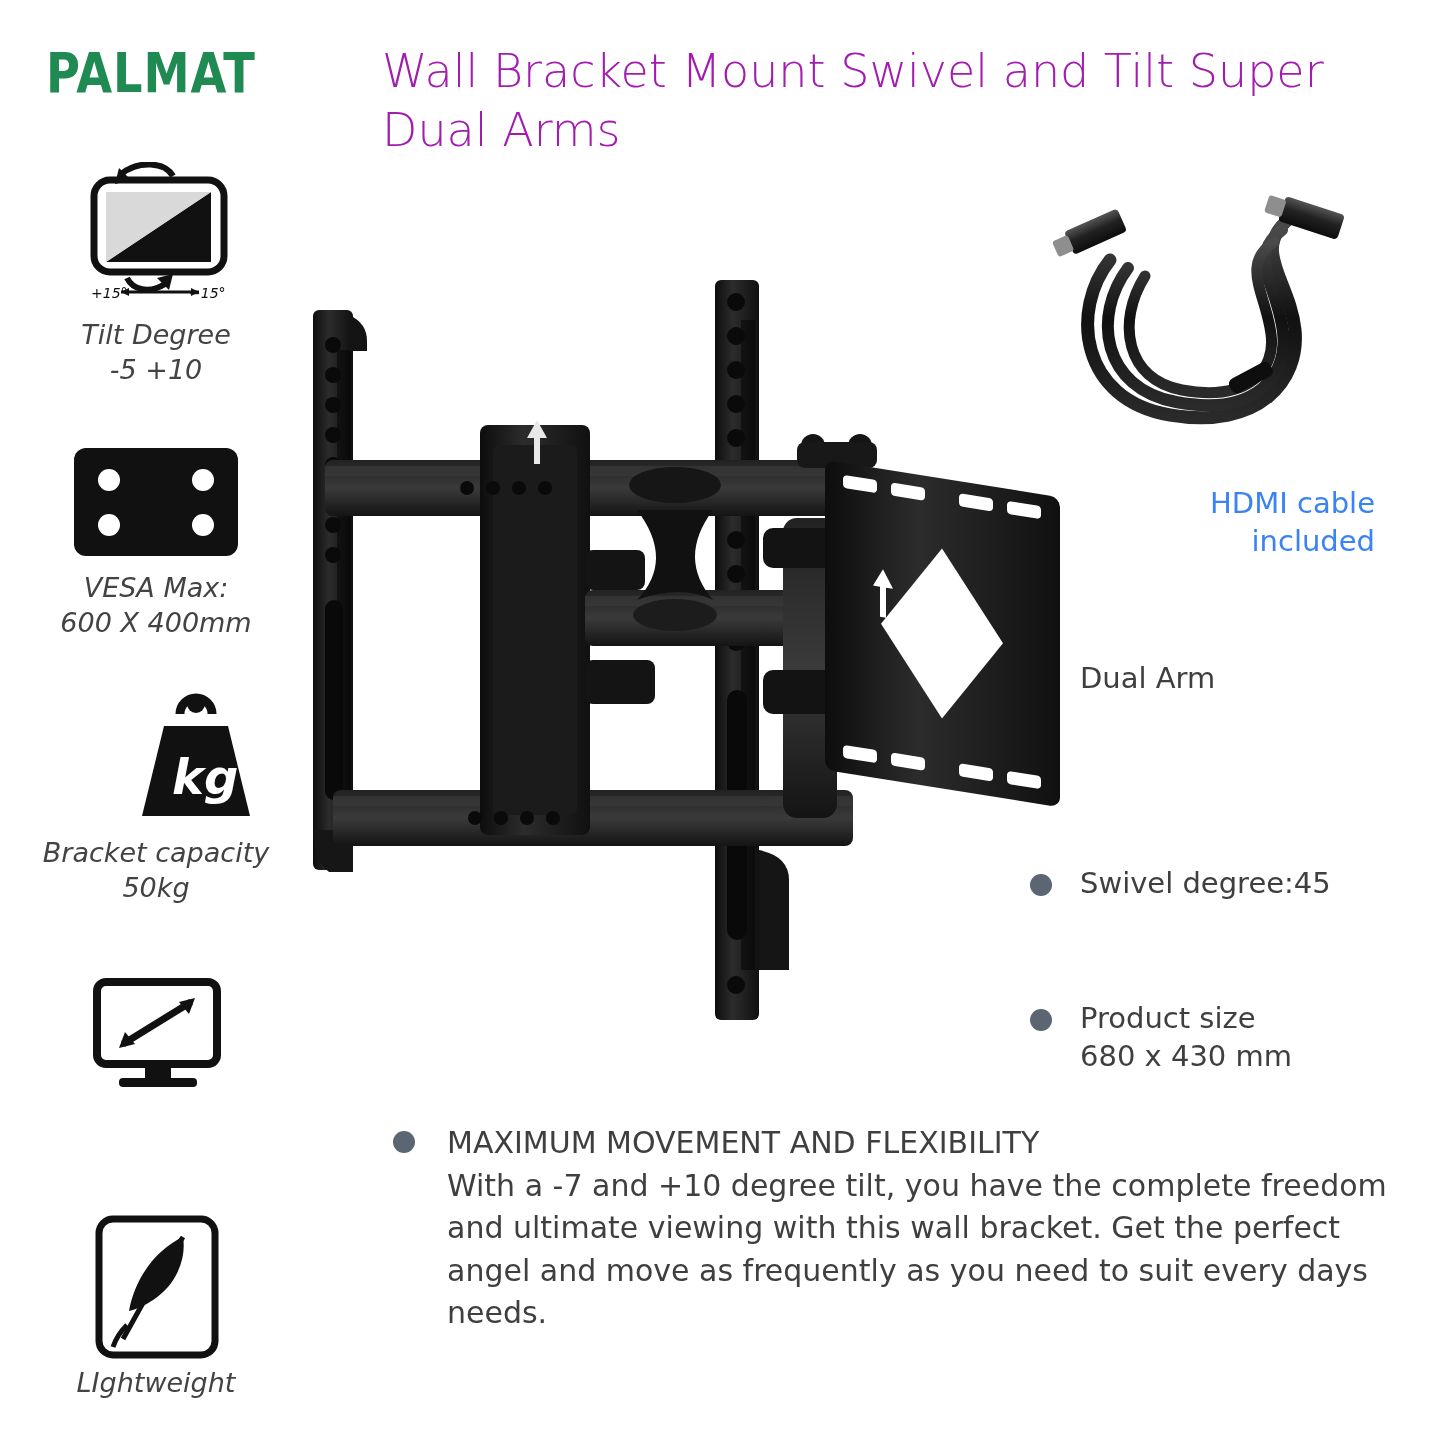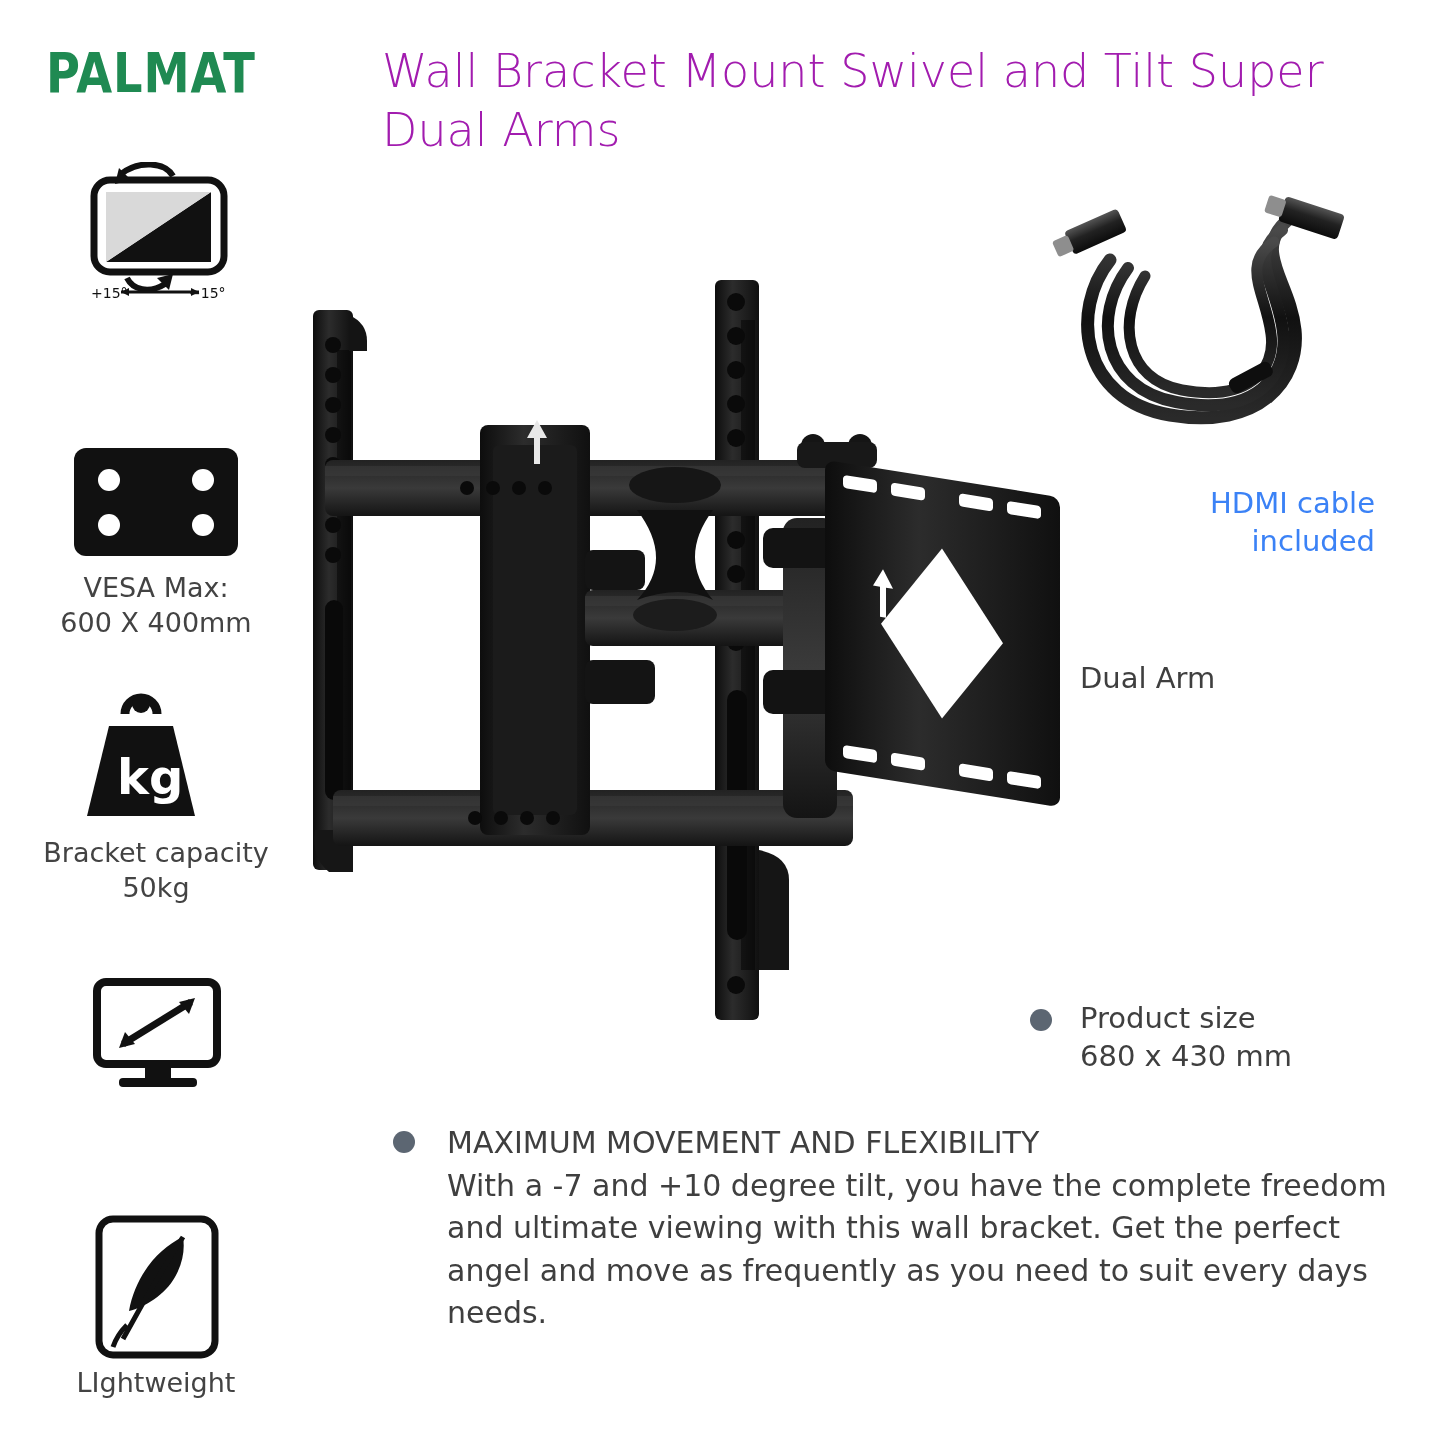--- a/index.html
+++ b/index.html
@@ -45,20 +45,21 @@
     color: #a21caf;
     font-weight: 300;
   }
 
   
   .feature {
     position: absolute;
     width: 300px;
     text-align: center;
     left: 6px;
+    font-style: italic;
   }
   .feature .caption {
     font-size: 27px;
     line-height: 1.28;
     color: #434343;
     margin-top: 6px;
   }
   .icon-box {
     display: flex;
     align-items: center;
@@ -147,40 +148,44 @@
         <path d="M58 6 L54 22 L70 18 Z" fill="#111"></path>
         <path d="M104 122 C88 132 72 128 66 116" fill="none" stroke="#111" stroke-width="6"></path>
         <path d="M108 128 L112 112 L96 116 Z" fill="#111"></path>
         <line x1="60" y1="130" x2="138" y2="130" stroke="#111" stroke-width="3"></line>
         <path d="M60 130 L68 126 L68 134 Z" fill="#111"></path>
         <path d="M138 130 L130 126 L130 134 Z" fill="#111"></path>
         <text class="sub" x="30" y="136" fill="#111" font-size="15" font-family="DejaVu Sans, sans-serif">+15°</text>
         <text class="sub" x="128" y="136" fill="#111" font-size="15" font-family="DejaVu Sans, sans-serif">−15°</text>
       </svg>
     </div>
+    <div class="caption">
+      <span>Tilt Degree</span><br>
+      <span>-5 +10</span>
+    </div>
   </div>
 
   <div class="feature" style="top:440px;">
     <div class="icon-box" style="height:125px;">
       <svg width="190" height="122" viewBox="0 0 190 122">
         <rect x="13" y="6" width="164" height="108" rx="12" ry="12" fill="#111"></rect>
         <circle cx="48" cy="38" r="11" fill="#fff"></circle>
         <circle cx="142" cy="38" r="11" fill="#fff"></circle>
         <circle cx="48" cy="83" r="11" fill="#fff"></circle>
         <circle cx="142" cy="83" r="11" fill="#fff"></circle>
       </svg>
     </div>
     <div class="caption">
       <span>VESA Max:</span><br>
       <span>600 X 400mm</span>
     </div>
   </div>
 
   <div class="feature" style="top:690px;">
-    <div class="icon-box" style="height:140px;">
+    <div class="icon-box" style="height:140px;justify-content:flex-end;">
       <svg width="190" height="140" viewBox="0 0 190 140">
         <path d="M64 24 a16 16 0 0 1 32 0" fill="none" stroke="#111" stroke-width="9"></path>
         <circle cx="80" cy="14" r="9" fill="#111"></circle>
         <path d="M48 36 L112 36 L134 126 L26 126 Z" fill="#111"></path>
         <text x="56" y="104" fill="#fff" font-size="48" font-weight="bold" font-family="DejaVu Sans, sans-serif">kg</text>
       </svg>
     </div>
     <div class="caption">
       <span>Bracket capacity</span><br>
       <span>50kg</span>
@@ -249,20 +254,24 @@
   <div style="position:absolute; left:1045px; top:485px; width:330px; text-align:right; font-size:29px; line-height:1.3; color:#3b82f6;">
     <span>HDMI cable</span><br>
     <span>included</span>
   </div>
 
   <div class="bullet-row" style="left:1030px; top:660px;">
     <div class="dot"></div>
     <div class="bullet-text">Dual Arm</div>
   </div>
 
+  <div class="bullet-row" style="left:1030px; top:865px;">
+    <div class="dot"></div>
+    <div class="bullet-text">Swivel degree:45</div>
+  </div>
 
   <div class="bullet-row" style="left:1030px; top:1000px;">
     <div class="dot"></div>
     <div class="bullet-text">
       <span>Product size</span><br>
       <span>680 x 430 mm</span>
     </div>
   </div>
 
   <div class="product">

